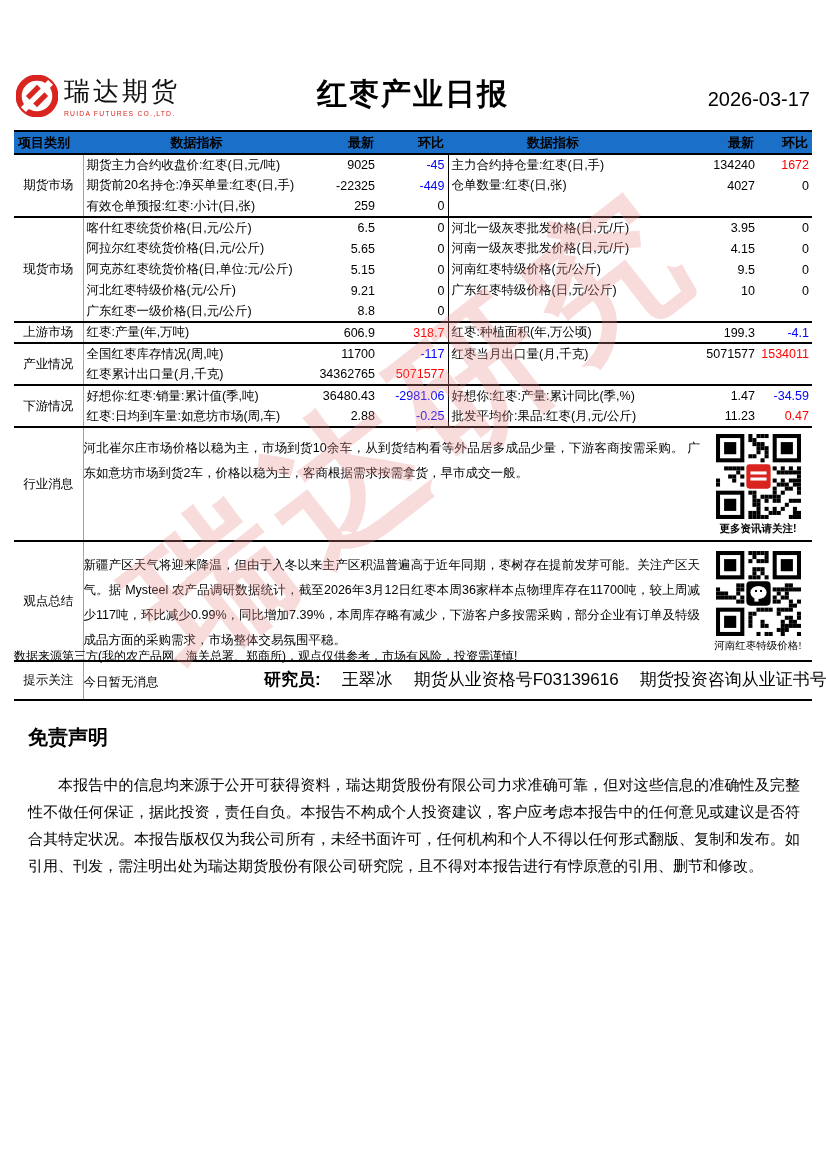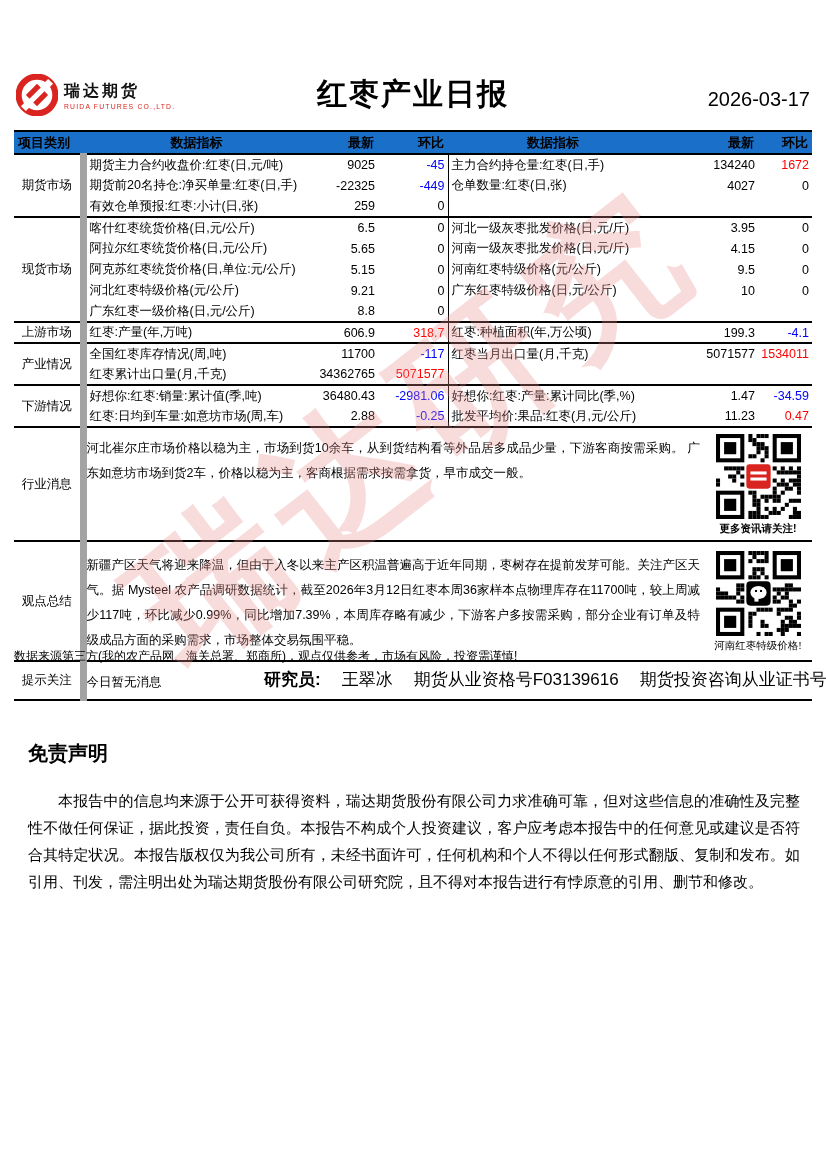--- a/index.html
+++ b/index.html
@@ -8,21 +8,21 @@
     width:826px; height:1169px; position:relative; overflow:hidden;
     font-family:"Liberation Sans","DejaVu Sans",sans-serif;
     color:#000;
   }
   .page { position:relative; width:826px; height:1169px; }
 
   
   .report-header { position:absolute; top:70px; left:14px; width:798px; height:58px; }
   .brand { position:absolute; left:2px; top:4px; display:flex; align-items:center; gap:6px; }
   .brand svg { width:42px; height:42px; }
-  .brand-txt .cn { font-size:16px; font-weight:bold; letter-spacing:3px; color:#111; }
+  .brand-txt .cn { font-size:26px; font-weight:normal; letter-spacing:3px; color:#111; }
   .brand-txt .en { font-size:6.8px; color:#d9241f; letter-spacing:1.2px; margin-top:1px; }
   .doc-title { position:absolute; left:0; right:0; top:4px; text-align:center;
     font-size:30px; font-weight:bold; letter-spacing:2px; }
   .doc-date { position:absolute; right:2px; top:18px; font-size:20px; }
 
   
   table.report { position:absolute; top:130px; left:14px; width:798px;
     border-collapse:collapse; table-layout:fixed; font-size:12.5px;
     border-top:2px solid #000; }
   table.report col.c-cat  { width:69px; }
@@ -31,21 +31,21 @@
   table.report col.c-chg1 { width:70px; }
   table.report col.c-lbl2 { width:210px; }
   table.report col.c-val2 { width:100px; }
   table.report col.c-chg2 { width:54px; }
   thead th { background:var(--accent,#1a6fc8); color:#000000; font-weight:bold;
     font-size:13px; height:23px; padding:0 4px; white-space:nowrap; }
   th.al { text-align:left; } th.ac { text-align:center; } th.ar { text-align:right; }
   tbody { border-top:2px solid #000; }
   tbody:last-of-type { border-bottom:2px solid #000; }
   tbody td { height:21px; padding:0 3px; white-space:nowrap; overflow:hidden; vertical-align:middle; }
-  td.cat { text-align:center; border-right:7px solid #a3a3a3; font-size:12.5px; }
+  td.cat { text-align:center; border-right:1px solid #a3a3a3; font-size:12.5px; }
   td.lbl { text-align:left; }
   td.val { text-align:right; }
   td.chg { text-align:right; }
   td.divider { border-right:1px solid #000; }
   td.neg { color:#0000ff; }
   td.pos { color:#ff0000; }
   td.msgcell { white-space:normal; padding:4px 6px 4px 0; }
   .msgwrap { display:flex; align-items:flex-start; }
   .msgtext { flex:1 1 auto; line-height:25px; font-size:12.5px; text-align:justify; padding-top:4px; padding-right:10px; }
   .qrblock { flex:0 0 96px; display:flex; flex-direction:column; align-items:center; padding-top:2px; }
@@ -56,21 +56,21 @@
   tbody.tall-122 td.msgcell { height:120px; }
   tbody.short td.msgcell { height:26px; }
 
   
   .footnote { position:absolute; top:648px; left:14px; width:798px; font-size:12px; }
   .researcher { position:absolute; top:668px; left:14px; width:798px; font-size:17px;
     display:flex; gap:21px; padding-left:250px; white-space:nowrap; }
   .researcher .b { font-weight:bold; }
 
   
-  .disclaimer { position:absolute; top:740px; left:28px; width:772px; }
+  .disclaimer { position:absolute; top:724px; left:28px; width:772px; }
   .disclaimer h2 { font-size:20px; font-weight:bold; margin-bottom:18px; }
   .disclaimer p { font-size:15px; line-height:27px; text-align:justify; text-indent:2em;margin-top:20px; }
 
   
   .watermark { position:absolute; top:330px; left:-45px; width:900px; height:170px;
     text-align:center; transform:rotate(-38deg); pointer-events:none;
     font-size:150px; letter-spacing:15px; font-weight:bold;
     color:rgba(232,140,140,0.30); z-index:4; font-family:"Liberation Serif","DejaVu Serif",serif; }
 </style>
 </head>

